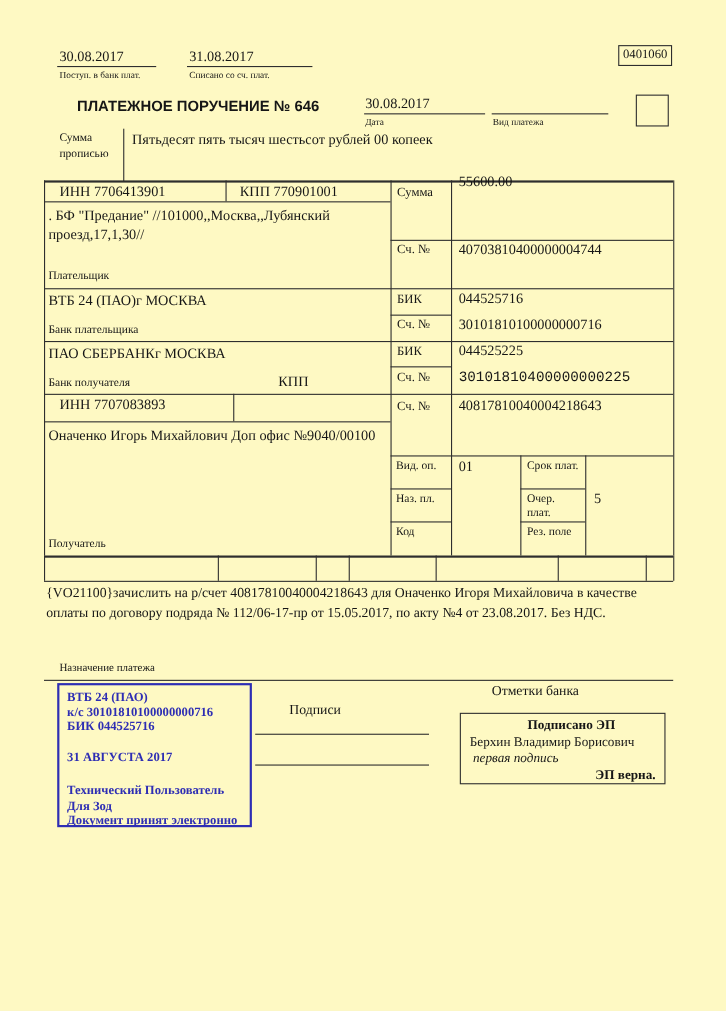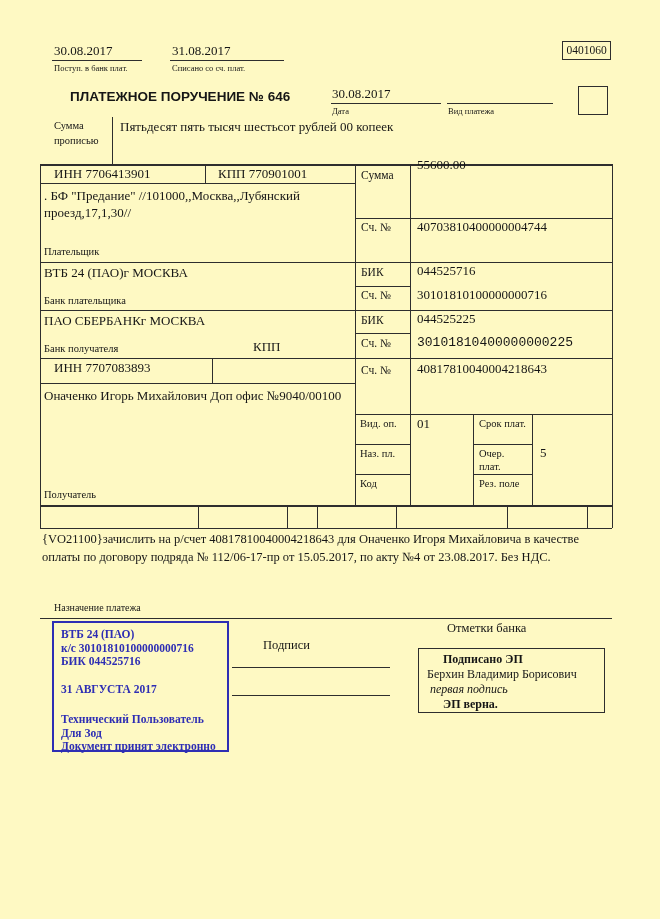--- a/index.html
+++ b/index.html
@@ -144,19 +144,19 @@
     <div class="gap2">Технический Пользователь Для Зод</div>
     <div>Документ принят электронно</div>
   </div>
 
   <span class="t" style="left:263px;top:639px;font-size:12.5px;">Подписи</span>
   <div class="hl" style="left:232px;top:667px;width:158px;"></div>
   <div class="hl" style="left:232px;top:695px;width:158px;"></div>
 
   <span class="t" style="left:447px;top:622px;font-size:12.5px;">Отметки банка</span>
   <div id="ep-stamp">
-    <div class="b" style="text-align:left;">Подписано ЭП</div>
+    <div class="b" style="text-align:center;">Подписано ЭП</div>
     <div>Берхин Владимир Борисович</div>
     <div class="i" style="padding-left:3px;">первая подпись</div>
-    <div class="b" style="text-align:left;">ЭП верна.</div>
+    <div class="b" style="text-align:right;">ЭП верна.</div>
   </div>
 
 </div>
 
 </body></html>

